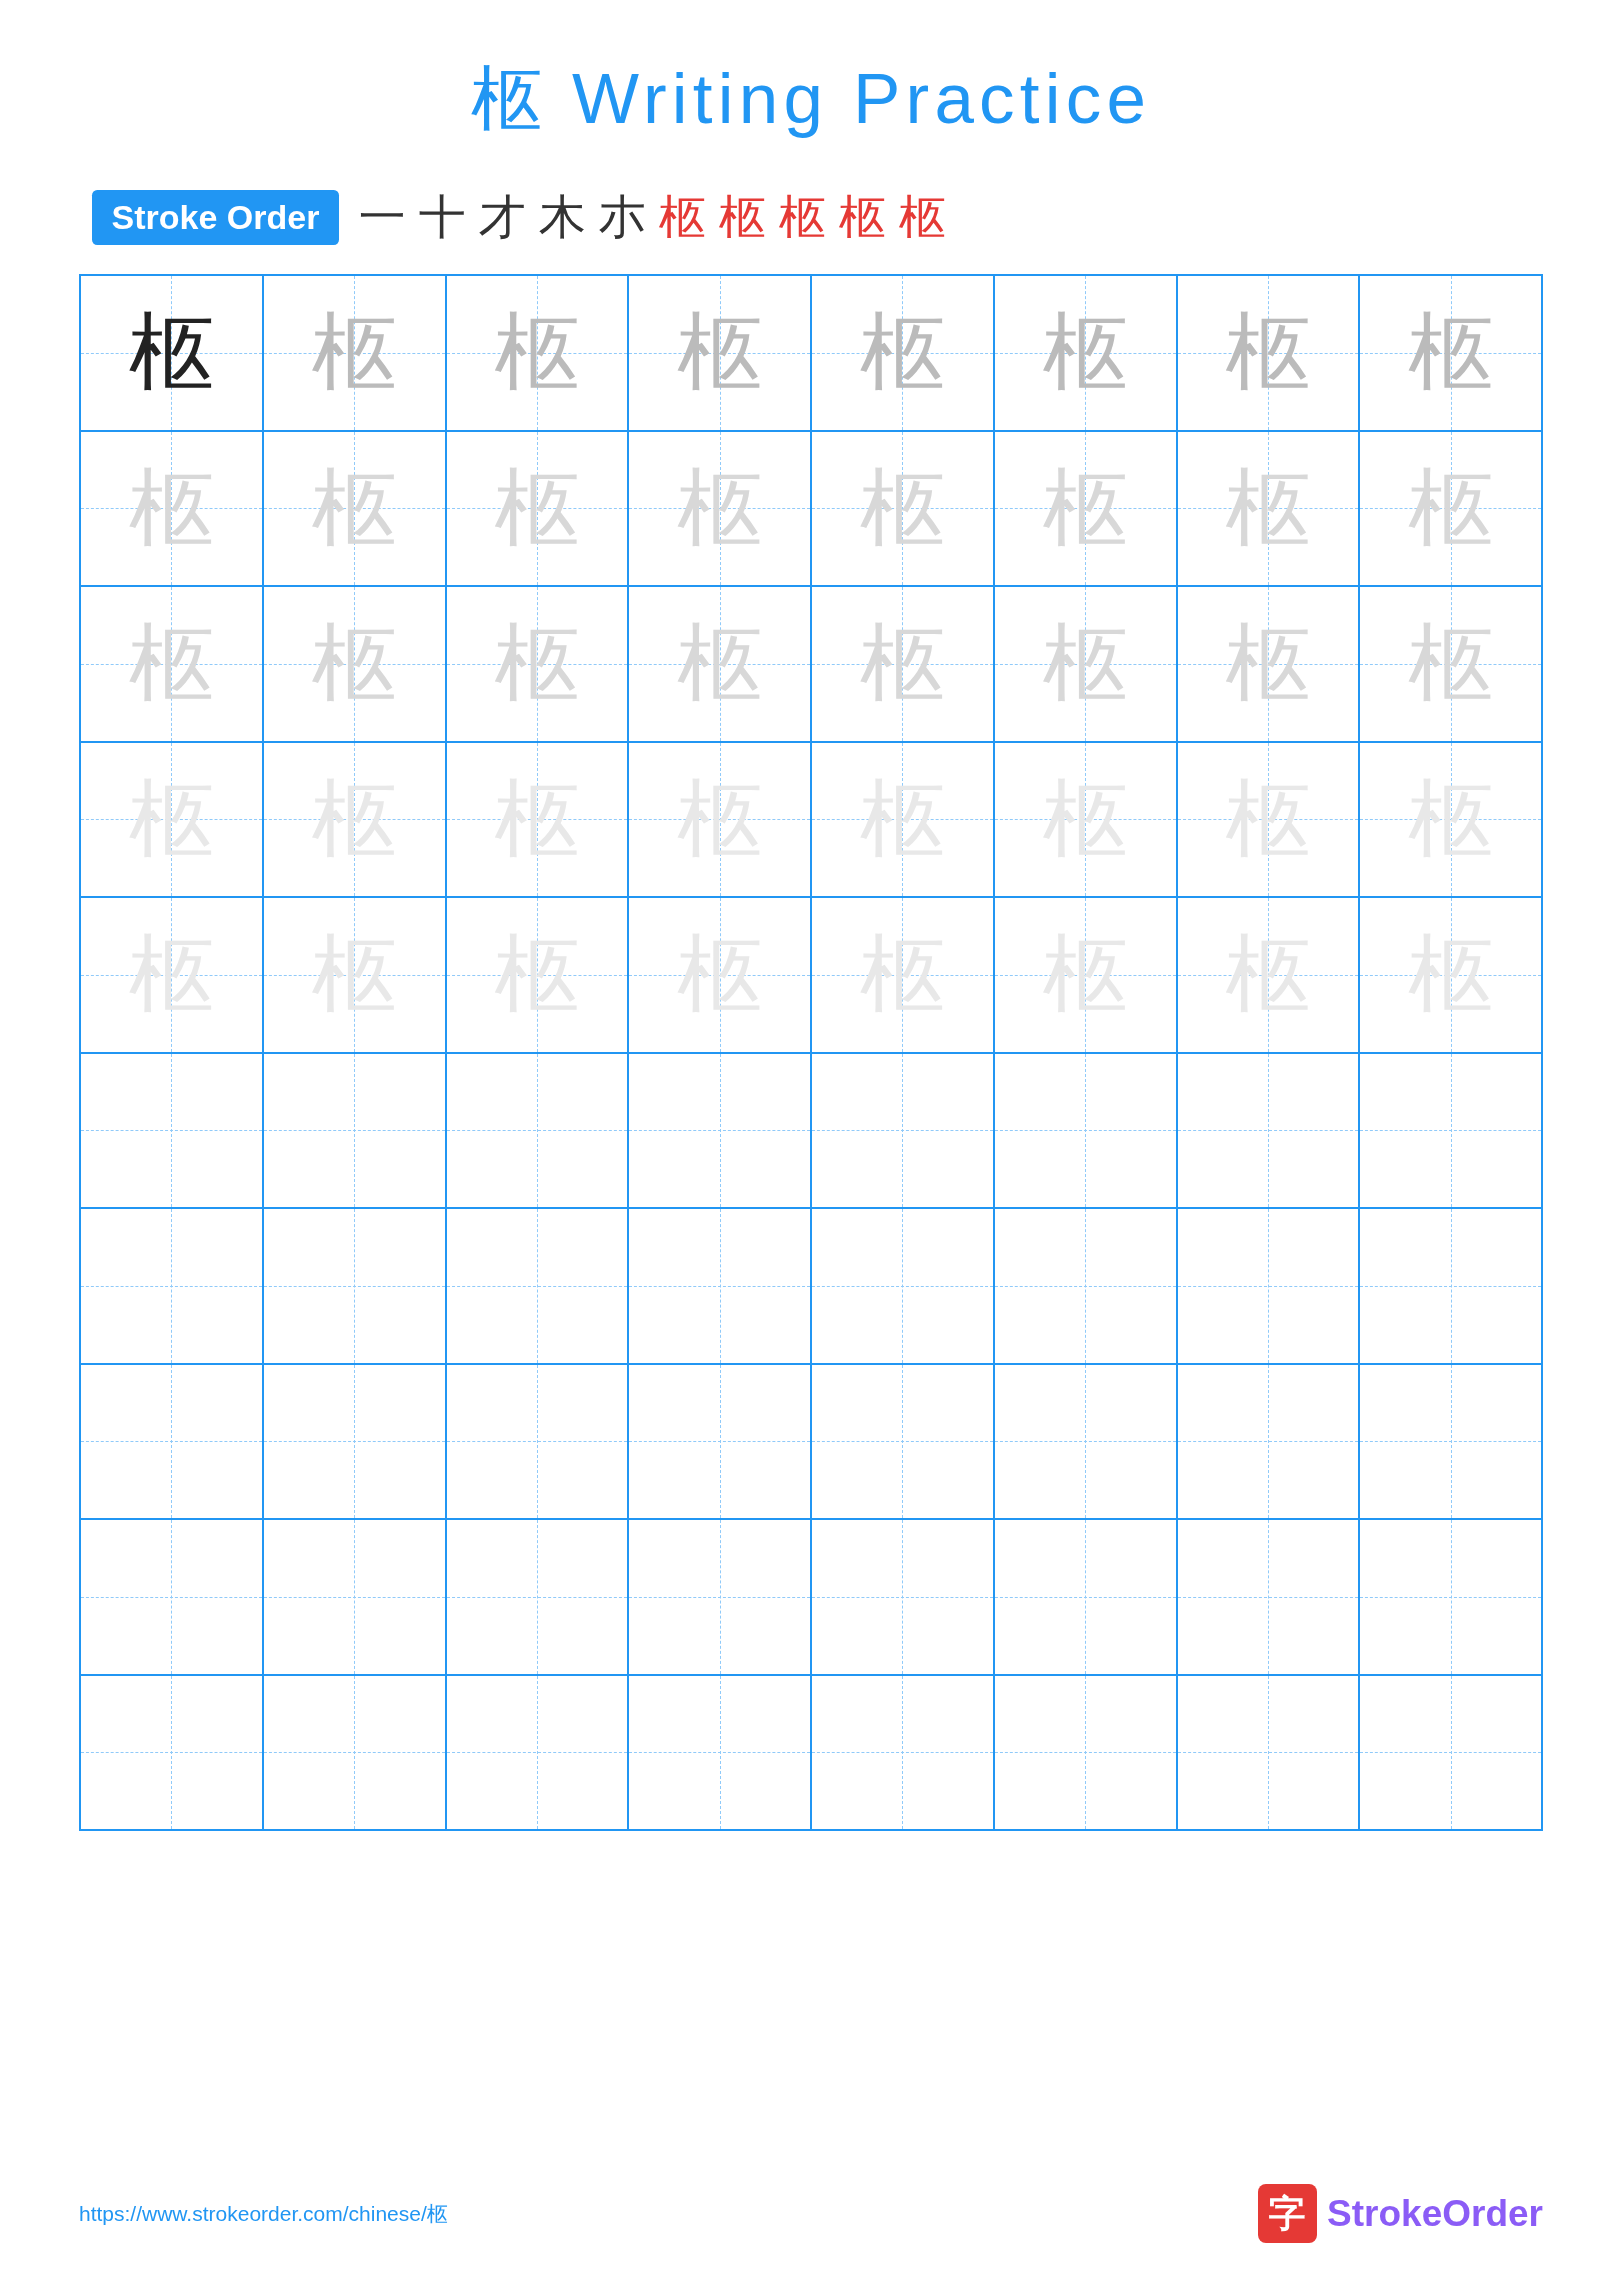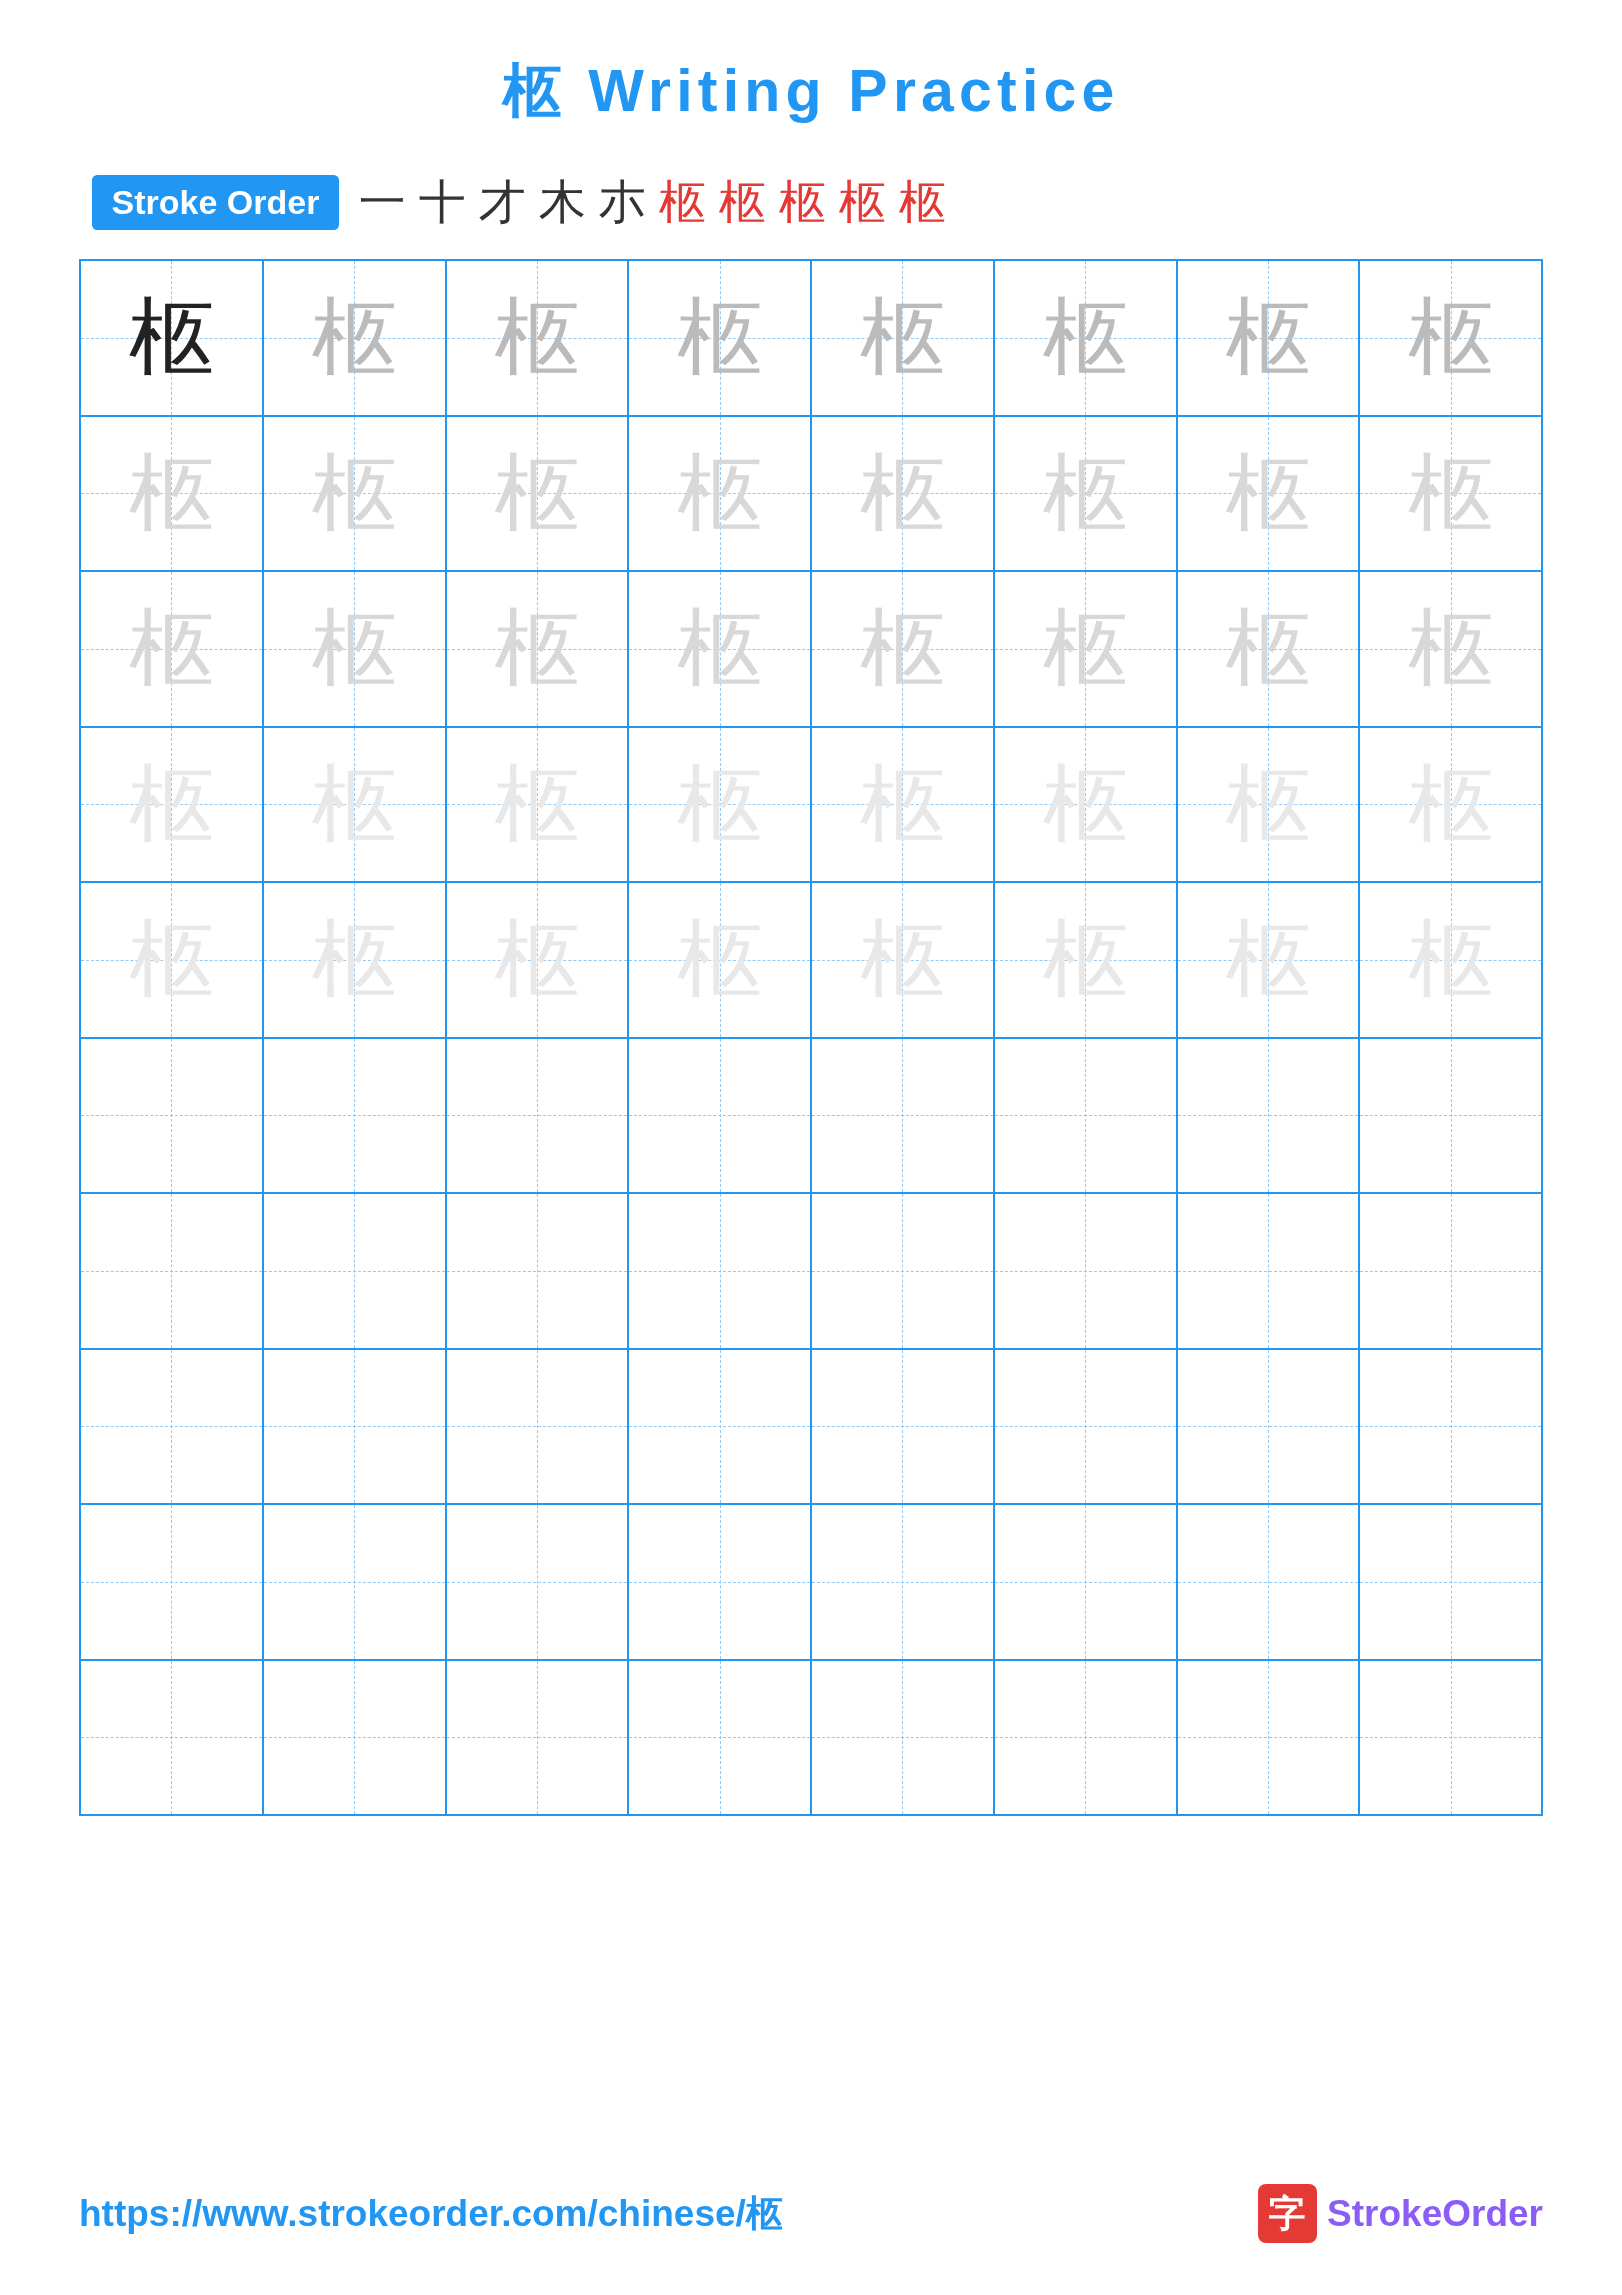--- a/index.html
+++ b/index.html
@@ -17,22 +17,22 @@
       width: 1622px;
       height: 2295px;
       background: #fff;
       position: relative;
       padding: 52px 79px;
     }
 
     
     .title {
       text-align: center;
-      font-size: 59px;
-      font-weight: bold;
+      font-size: 71px;
+      font-weight: normal;
       color: #2196F3;
       margin-bottom: 39px;
       font-family: Arial, sans-serif;
       letter-spacing: 5.2px;
     }
 
     
     .stroke-order-row {
       display: flex;
       align-items: center;
@@ -138,24 +138,23 @@
       position: absolute;
       bottom: 52px;
       left: 79px;
       right: 79px;
       display: flex;
       align-items: center;
       justify-content: space-between;
     }
 
     .footer-url {
-      font-size: 37px;
+      font-size: 21px;
       color: #2196F3;
       font-family: Arial, sans-serif;
-      font-weight: bold;
     }
 
     .footer-brand {
       display: flex;
       align-items: center;
       gap: 10.5px;
     }
 
     .brand-icon {
       width: 59px;

